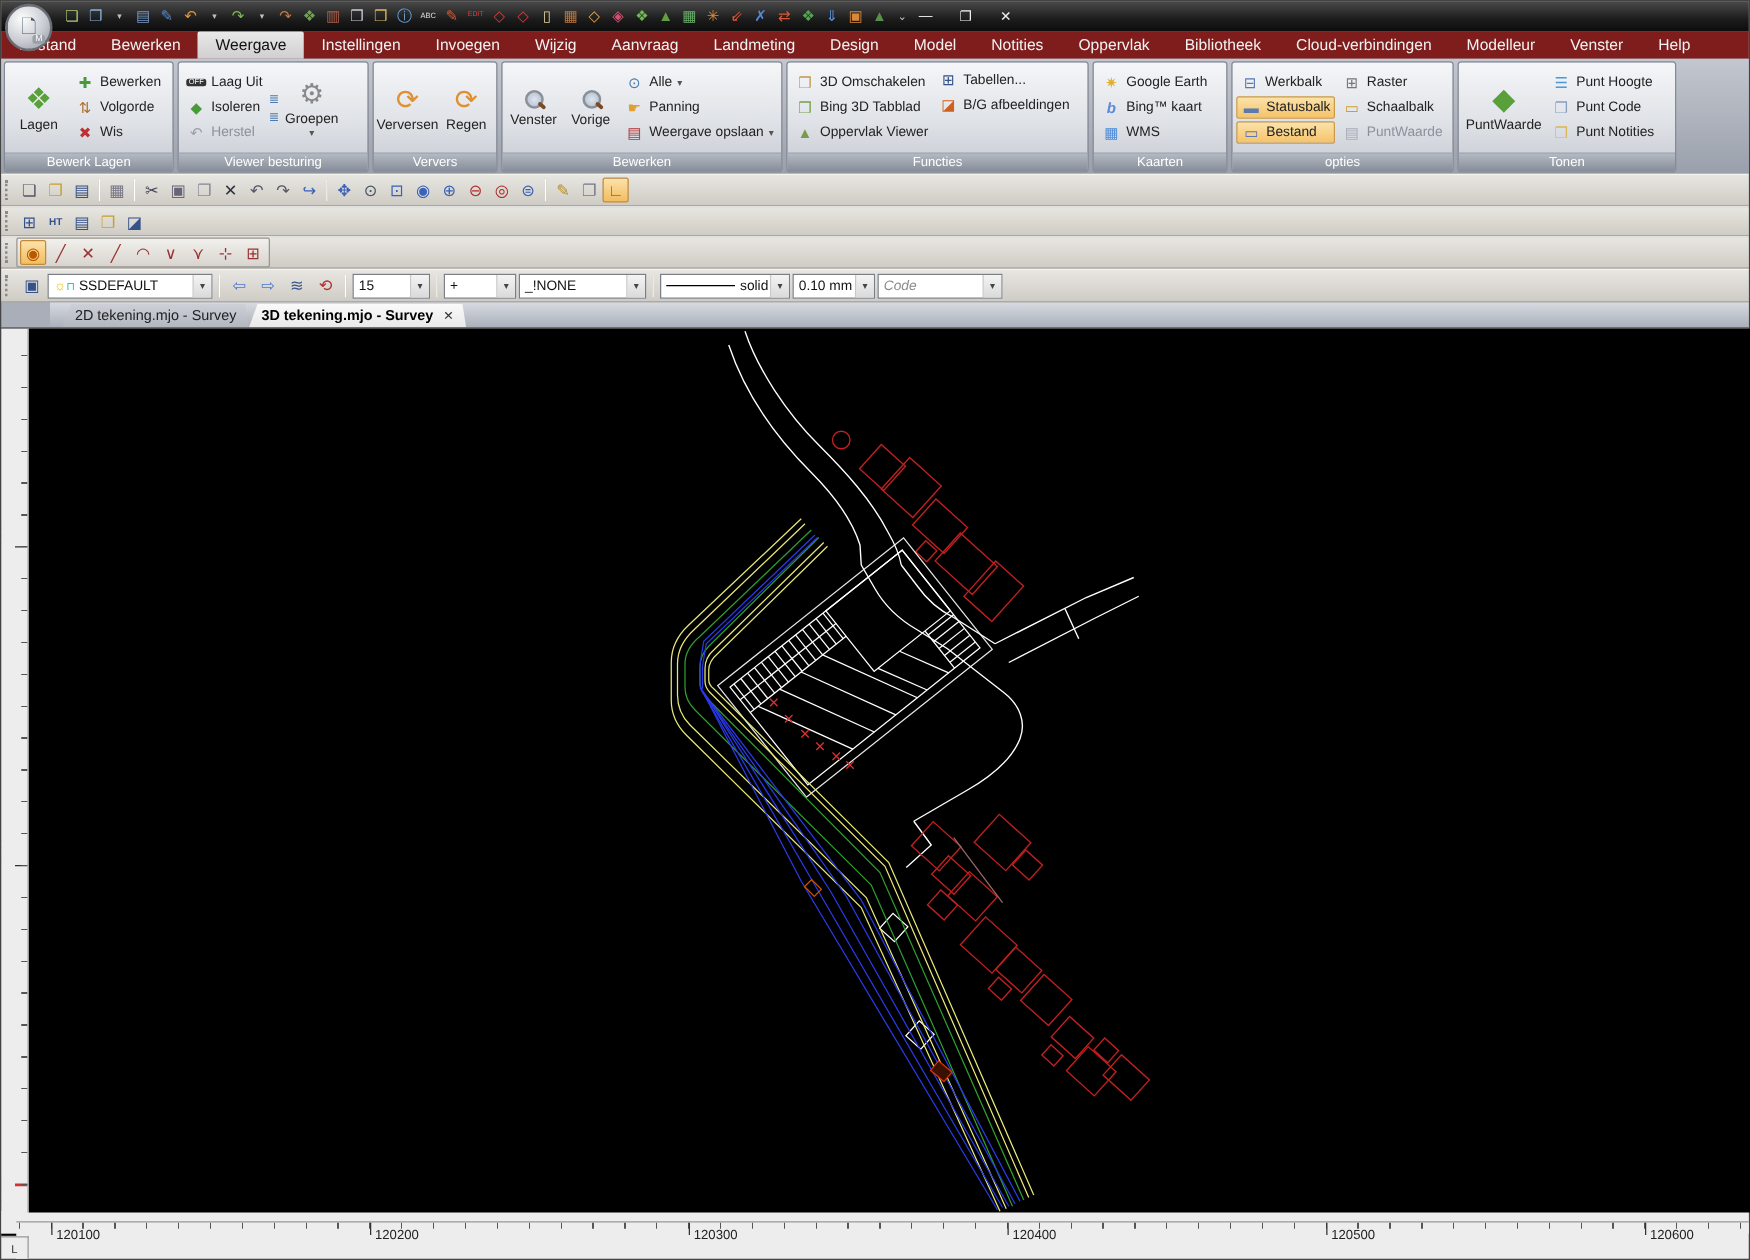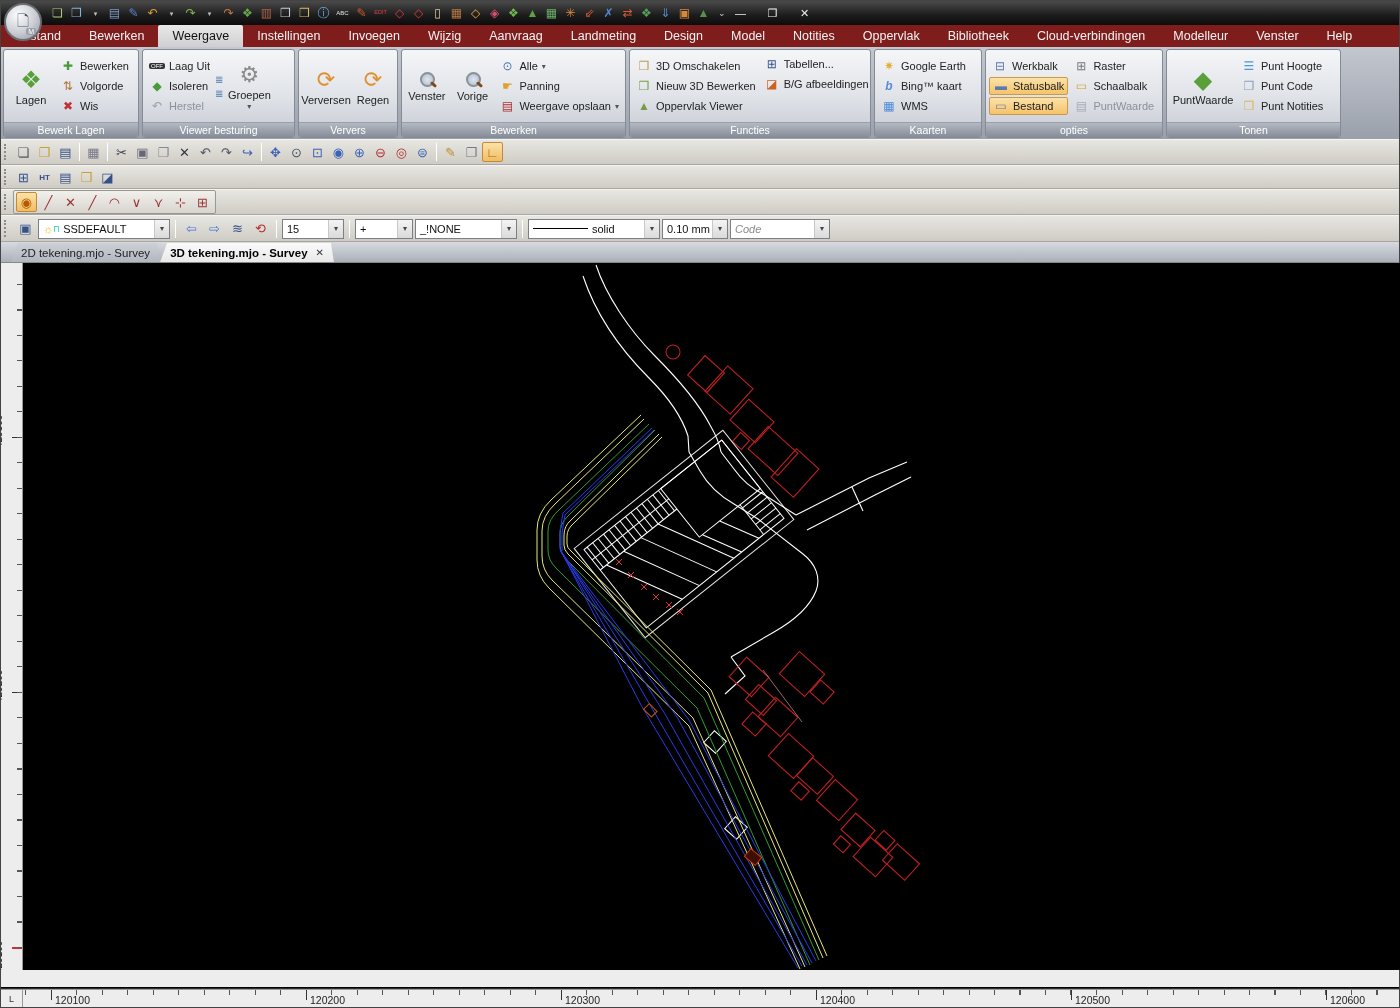--- a/index.html
+++ b/index.html
@@ -51,36 +51,36 @@
   .t3 { height:26px; flex:0 0 26px; }
   .t3 .bar-box { display:flex; border:1px solid #9a978f; background:linear-gradient(#f2f0ec,#d8d5cf); padding:1px 2px; gap:1px; border-radius:2px; }
   .ti.snap-active { background:linear-gradient(#fbe2a9,#f1bd62); border:1px solid #c08a3a; }
   .t4 { height:27px; flex:0 0 27px; gap:2px; }
   .combo { height:20px; background:#fff; border:1px solid #7a7f88; display:flex; align-items:center; font-size:11px; color:#111; padding-left:4px; position:relative; }
   .combo .dd { margin-left:auto; width:15px; height:100%; display:flex; align-items:center; justify-content:center; font-size:8px; color:#444; border-left:1px solid #c8c8c8; background:linear-gradient(#f4f4f4,#dadada); }
   .combo .ph { color:#8a8a8a; font-style:italic; }
   .linesample { width:55px; height:1px; background:#000; margin-right:4px; }
 
   
-  .tabbar { height:20px; background:linear-gradient(#d7dadf,#aab0ba); display:flex; align-items:flex-end; padding-left:10px; flex:0 0 20px; }
+  .tabbar { height:20px; background:linear-gradient(#d7dadf,#aab0ba); display:flex; align-items:flex-end; padding-left:10px; flex:0 0 20px;margin-left:39px; }
   .dtab { height:19px; display:flex; align-items:center; padding:0 10px; font-size:11.5px; clip-path:polygon(7px 0,calc(100% - 3px) 0,100% 100%,0 100%); }
   .dtab.inactive { background:linear-gradient(#cdd0d6,#b2b7c0); color:#222; }
   .dtab.active { background:linear-gradient(#fafafa,#e9e9e9); font-weight:bold; color:#000; }
   .dtab .x { margin-left:8px; font-size:10px; font-weight:normal; color:#333; }
 
   
   .canvas-wrap { flex:1; position:relative; background:#000; border-top:1px solid #888; }
   .vruler { position:absolute; left:0; top:0; width:22px; height:707px; background:#ededed; border-right:1px solid #999; overflow:hidden; }
   .vruler::after { content:""; position:absolute; right:0; top:21px; bottom:0; width:5px;
      background:repeating-linear-gradient(180deg,#555 0 1px,transparent 1px 25.5px); }
   .vmaj { position:absolute; right:0; width:10px; height:1px; background:#333; }
   .vlab { position:absolute; left:3px; font-size:10px; color:#222; transform-origin:left bottom; transform:rotate(-90deg); white-space:nowrap; }
   .vred { position:absolute; right:0; width:10px; height:2px; background:#d03030; }
   .drawing { position:absolute; left:22px; top:0; width:1378px; height:707px; background:#000; }
-  .hruler { position:absolute; left:22px; right:0; bottom:-38px; height:18px; background:#ededed; border-top:1px solid #999; overflow:hidden; }
+  .hruler { position:absolute; left:12px; right:0; bottom:-38px; height:30px; background:#ededed; border-top:1px solid #999; overflow:hidden; }
   .hruler::before { content:""; position:absolute; left:2px; top:0; right:0; height:5px;
      background:repeating-linear-gradient(90deg,#555 0 1px,transparent 1px 25.5px); }
   .hmaj { position:absolute; top:0; width:1px; height:10px; background:#333; }
   .hlab { position:absolute; top:4px; font-size:10.5px; color:#222; }
   .corner { position:absolute; left:0; bottom:-38px; width:22px; height:18px; background:#ededed; border-top:1px solid #999; border-right:1px solid #999; font-size:9px; color:#333; display:flex; align-items:center; justify-content:center; }
 
   
   .statusbar { height:20px; background:linear-gradient(#2a2e33,#14181c); color:#e8e8e8; display:flex; align-items:center; font-size:11px; flex:0 0 20px; border-top:1px solid #000; }
   .sb-help { padding-left:6px; width:740px; }
   .sb-sep { width:1px; height:14px; background:#3c4248; margin:0 5px; }
@@ -263,21 +263,21 @@
 
     <div class="rgroup" style="width:242px">
       <div class="rbody">
         <div class="smallcol">
           <div class="sbtn">
               <span class="si" style="color:#c09a50">❒</span>
               <span>3D Omschakelen</span>
             </div>
           <div class="sbtn">
               <span class="si" style="color:#7aa04a">❒</span>
-              <span>Nieuw 3D Bewerken</span>
+              <span>Bing 3D Tabblad</span>
             </div>
           <div class="sbtn">
               <span class="si" style="color:#7a9a4a">▲</span>
               <span>Oppervlak Viewer</span>
             </div>
         </div>
         <div class="smallcol" style="justify-content:flex-start;padding-top:3px">
           <div class="sbtn">
               <span class="si" style="color:#35518a">⊞</span>
               <span>Tabellen...</span>
@@ -446,21 +446,21 @@
     <div class="tsep"></div>
     <div class="combo" style="width:58px">
       <span>+</span>
       <span class="dd">▾</span>
     </div>
     <div class="combo" style="width:102px;justify-content:center">
       <span>_!NONE</span>
       <span class="dd">▾</span>
     </div>
     <div class="tsep"></div>
-    <div class="combo" style="width:132px">
+    <div class="combo" style="width:104px">
       <span class="linesample"></span>
       <span>solid</span>
       <span class="dd">▾</span>
     </div>
     <div class="combo" style="width:66px">
       <span>0.10 mm</span>
       <span class="dd">▾</span>
     </div>
     <div class="combo" style="width:100px">
       <span class="ph">Code</span>

